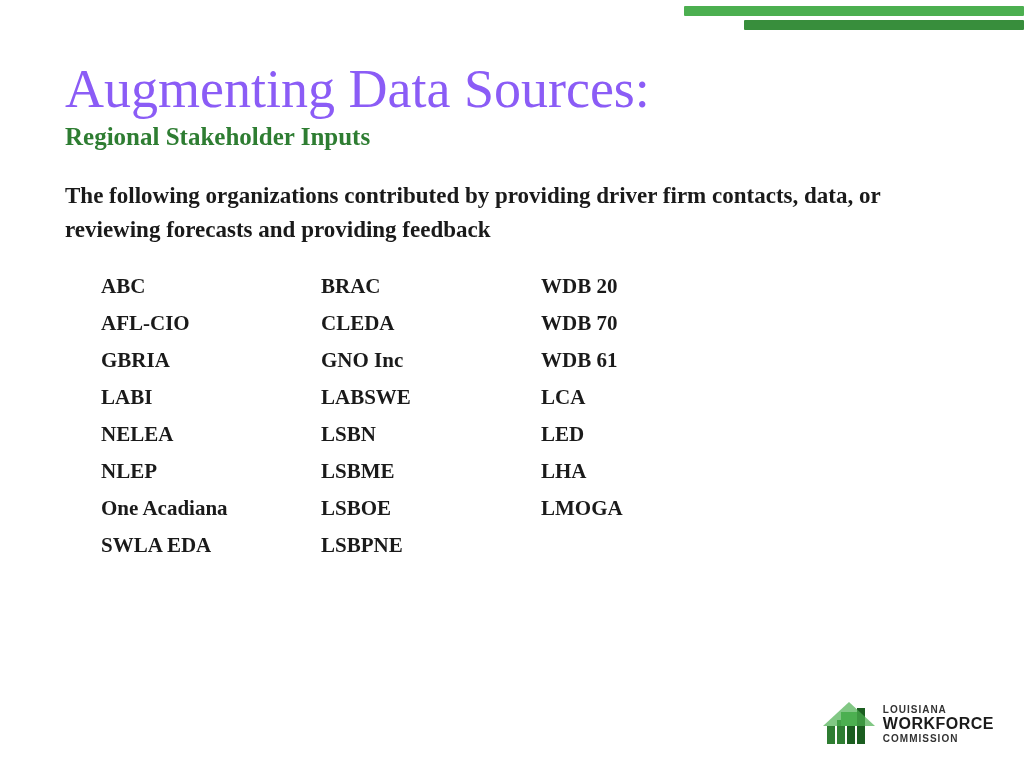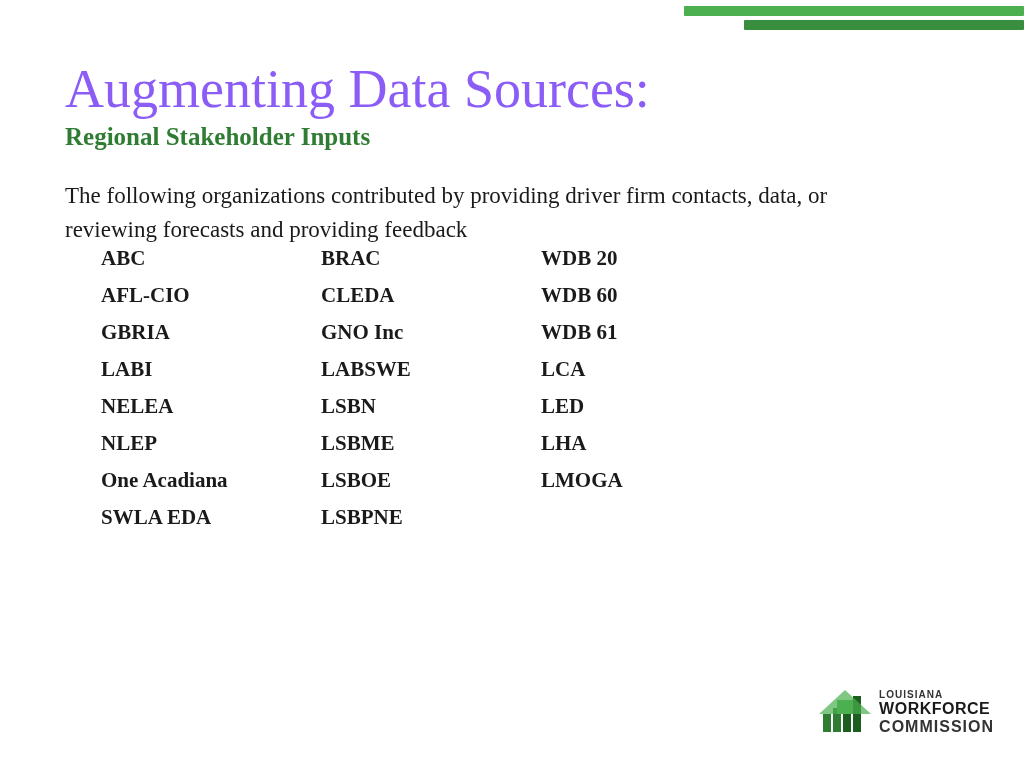--- a/index.html
+++ b/index.html
@@ -58,39 +58,41 @@
       font-weight: 600;
       color: #2e7d32;
       margin-bottom: 28px;
       font-family: 'Palatino Linotype', Palatino, 'Book Antiqua', Georgia, serif;
     }
 
     .description {
       font-size: 23px;
       color: #1a1a1a;
       line-height: 1.45;
+      margin-bottom: 28px;
       max-width: 820px;
+      font-weight: bold;
     }
 
     .org-table {
       display: grid;
       grid-template-columns: 220px 220px 200px;
       row-gap: 12px;
       margin-left: 36px;
       font-weight: bold;
     }
 
     .org-item {
       font-size: 21px;
       color: #1a1a1a;
     }
 
     .logo-container {
       position: absolute;
-      bottom: 30px;
+      bottom: 18px;
       right: 30px;
       display: flex;
       align-items: center;
       gap: 8px;
     }
 
     .logo-icon {
       width: 52px;
       height: 52px;
     }
@@ -114,21 +116,21 @@
     .logo-workforce {
       font-size: 16px;
       font-weight: 900;
       color: #1a1a1a;
       letter-spacing: 0.5px;
       text-transform: uppercase;
       font-family: Arial, sans-serif;
     }
 
     .logo-commission {
-      font-size: 16px;
+      font-size: 10px;
       font-weight: 600;
       color: #333;
       letter-spacing: 1px;
       text-transform: uppercase;
       font-family: Arial, sans-serif;
     }
   </style>
 </head>
 <body>
 
@@ -145,21 +147,21 @@
   <p class="description">The following organizations contributed by providing driver firm contacts, data, or reviewing forecasts and providing feedback</p>
 
   <div class="org-table">
 
     <div class="org-item">ABC</div>
     <div class="org-item">BRAC</div>
     <div class="org-item">WDB 20</div>
 
     <div class="org-item">AFL-CIO</div>
     <div class="org-item">CLEDA</div>
-    <div class="org-item">WDB 60</div>
+    <div class="org-item">WDB 70</div>
 
     <div class="org-item">GBRIA</div>
     <div class="org-item">GNO Inc</div>
     <div class="org-item">WDB 61</div>
 
     <div class="org-item">LABI</div>
     <div class="org-item">LABSWE</div>
 
     <div class="org-item">LCA</div>
     <div class="org-item">NELEA</div>

